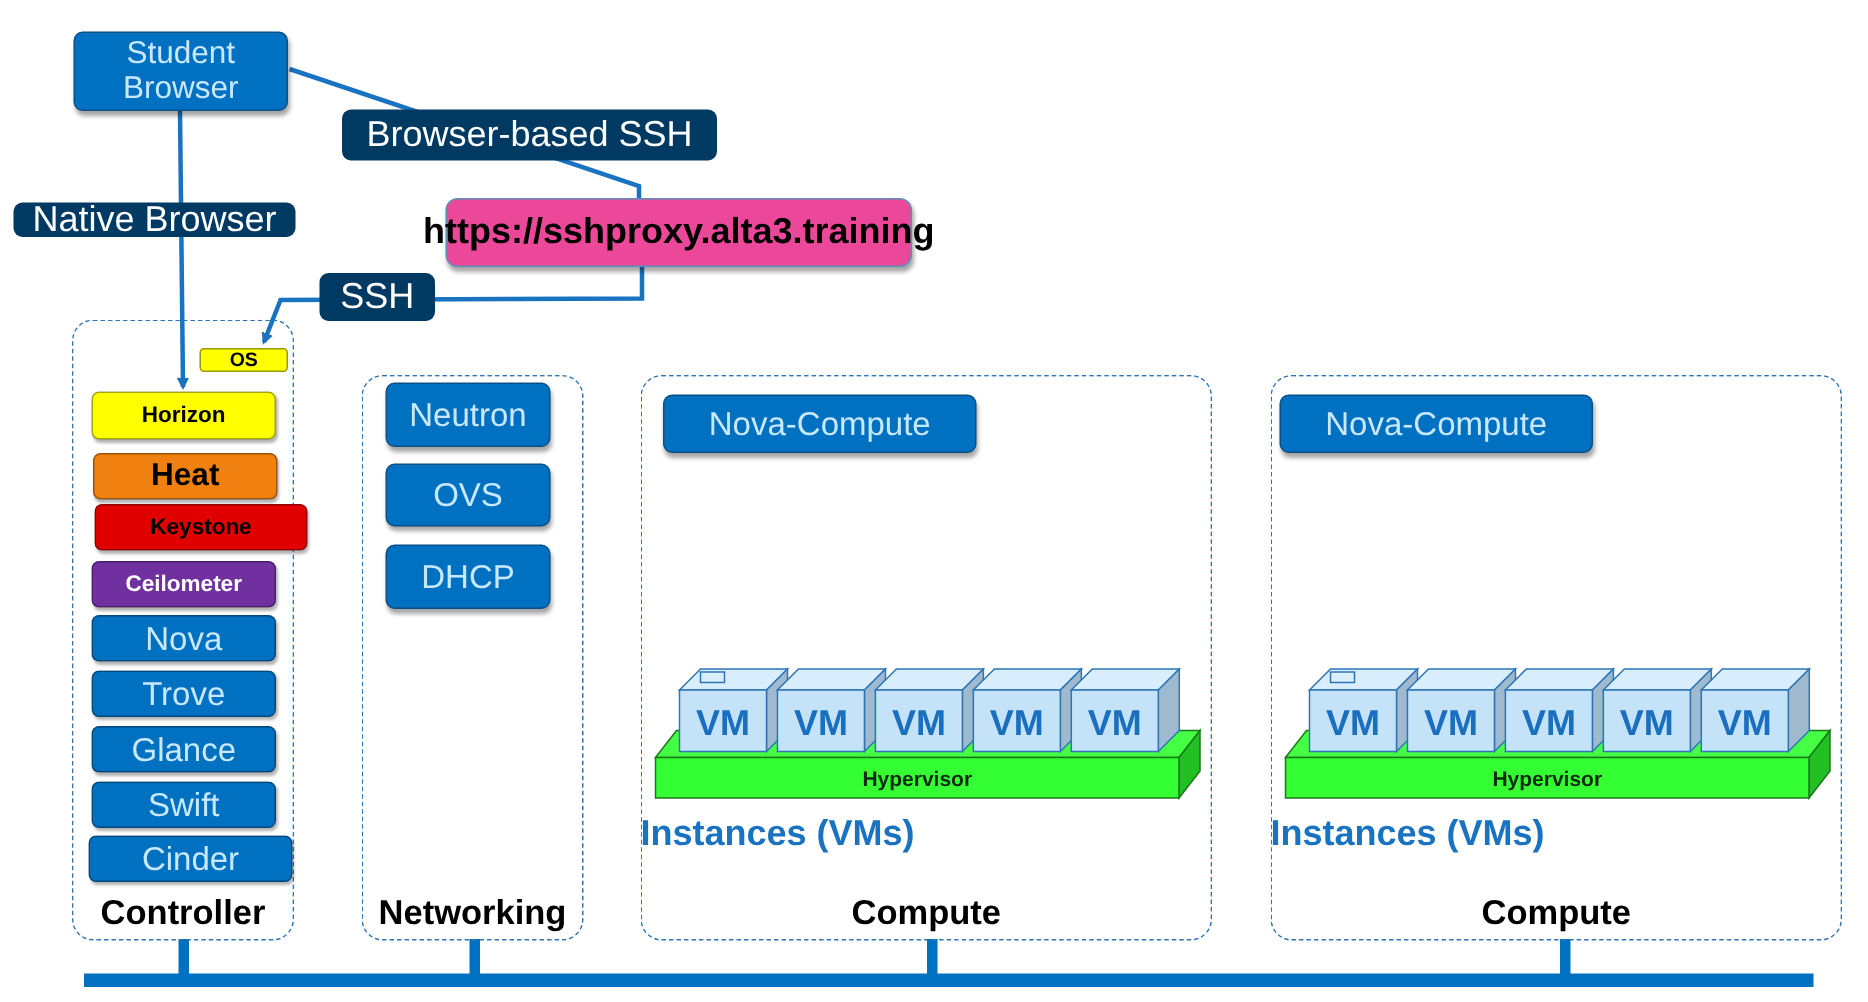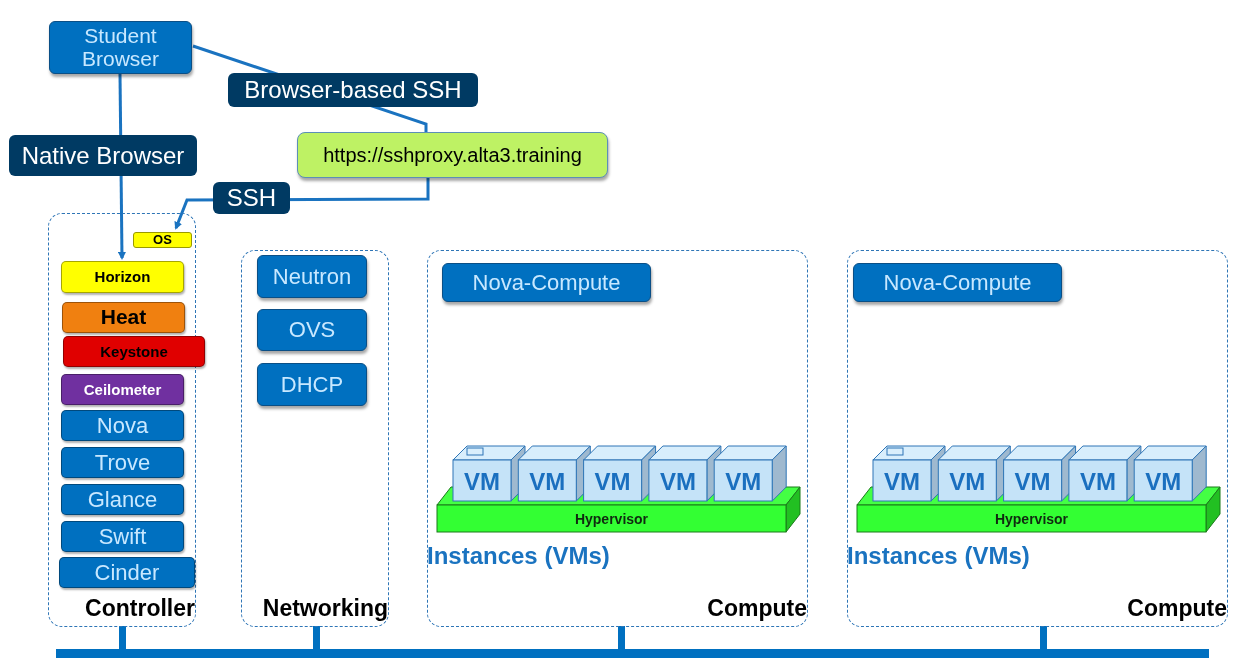--- a/index.html
+++ b/index.html
@@ -4,25 +4,25 @@
 <style>
   html, body { margin:0; padding:0; background:#ffffff; }
   body { width:1245px; height:668px; position:relative; overflow:hidden;
          font-family:"Liberation Sans", sans-serif; }
   .abs { position:absolute; box-sizing:border-box; }
   .node { position:absolute; box-sizing:border-box; display:flex; align-items:center; justify-content:center;
           text-align:center; line-height:1.05; }
   .blue { background:#0070c0; color:#c8e8ff; border:1px solid #0a4f86; border-radius:6px;
           box-shadow:1px 3px 3px rgba(0,0,0,0.35); font-size:22px; }
   .navy { background:#003a63; color:#ffffff; border-radius:6px; font-size:24px; }
-  .proxy { background:#bef264; color:#000; border:1px solid #5c8fb8; border-radius:8px;
-           box-shadow:1px 3px 3px rgba(0,0,0,0.35); font-size:20px; }
+  .proxy { background:#ec4899; color:#000; border:1px solid #5c8fb8; border-radius:8px;
+           box-shadow:1px 3px 3px rgba(0,0,0,0.35); font-size:24px;font-weight:bold; }
   .svc { border-radius:5px; box-shadow:1px 2px 2px rgba(0,0,0,0.3); font-weight:bold; }
   .group { position:absolute; box-sizing:border-box; border:1px dashed #2e75b6; border-radius:14px; }
-  .group-title { position:absolute; left:0; right:0; bottom:4px; text-align:right; font-weight:bold;
+  .group-title { position:absolute; left:0; right:0; bottom:4px; text-align:center; font-weight:bold;
                  font-size:23px; color:#000; }
   .instances { position:absolute; font-weight:bold; font-size:24px; color:#1a73c0; }
   svg text { font-family:"Liberation Sans", sans-serif; }
 </style>
 </head>
 <body>
 
 <svg class="abs" style="left:0;top:0;" width="1245" height="668">
   <defs>
     <marker id="arrow" markerWidth="8" markerHeight="8" refX="6" refY="4" orient="auto" markerUnits="userSpaceOnUse">
@@ -43,21 +43,21 @@
 
   <rect x="56" y="649" width="1153" height="9" fill="#0070c0"></rect>
 </svg>
 
 <div class="node blue" style="left:49px;top:21px;width:143px;height:53px;flex-direction:column;font-size:21px;">
   <span>Student</span>
   <span>Browser</span>
 </div>
 
 <div class="node navy" style="left:228px;top:73px;width:250px;height:34px;">Browser-based SSH</div>
-<div class="node navy" style="left:9px;top:135px;width:188px;height:41px;">Native Browser</div>
+<div class="node navy" style="left:9px;top:135px;width:188px;height:23px;">Native Browser</div>
 <div class="node proxy" style="left:297px;top:132px;width:311px;height:46px;">https://sshproxy.alta3.training</div>
 <div class="node navy" style="left:213px;top:182px;width:77px;height:32px;">SSH</div>
 
 <div class="group" style="left:48px;top:213px;width:148px;height:414px;">
   <div class="group-title">Controller</div>
 </div>
 <div class="node svc" style="left:133px;top:232px;width:59px;height:16px;background:#ffff00;border:1px solid #9a9a00;font-size:13px;border-radius:3px;box-shadow:none;">OS</div>
 
 <div id="controller-services">
     <div class="node svc" style="left: 61px; top: 261px; width: 123px; height: 32px; background: rgb(255, 255, 0); color: rgb(0, 0, 0); font-size: 15px; border: 1px solid rgba(0, 0, 0, 0.35);">Horizon</div>

